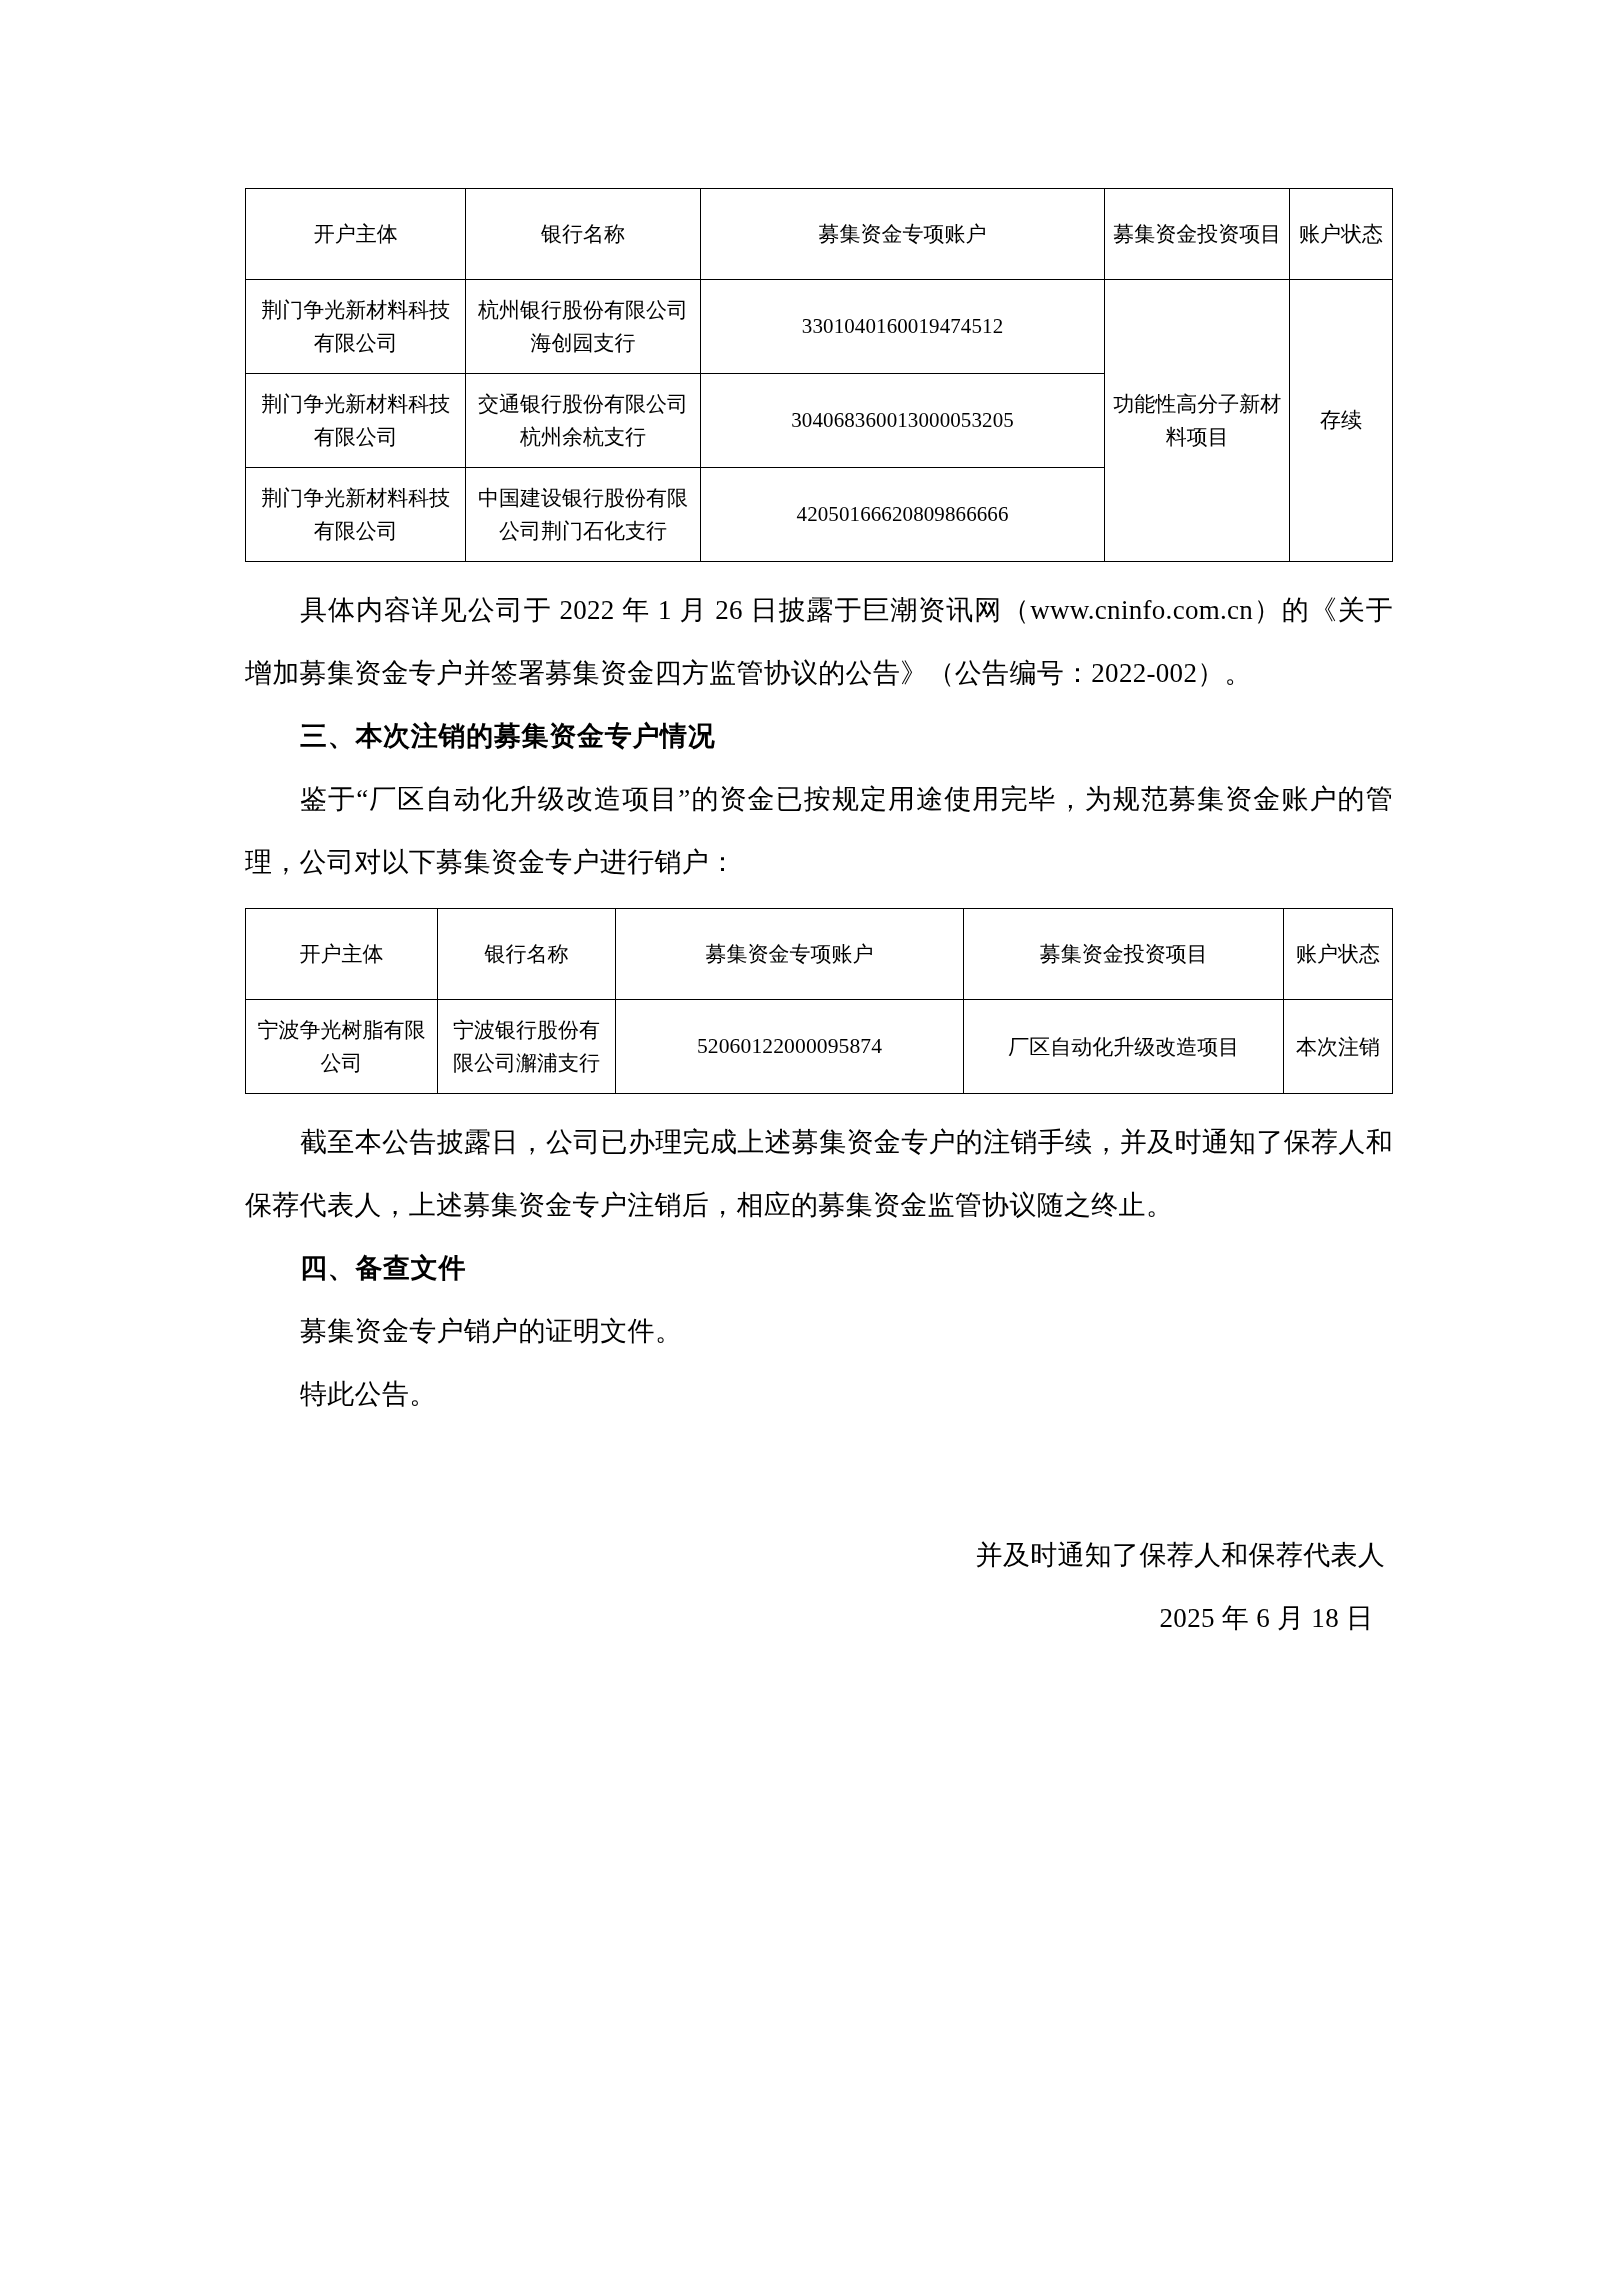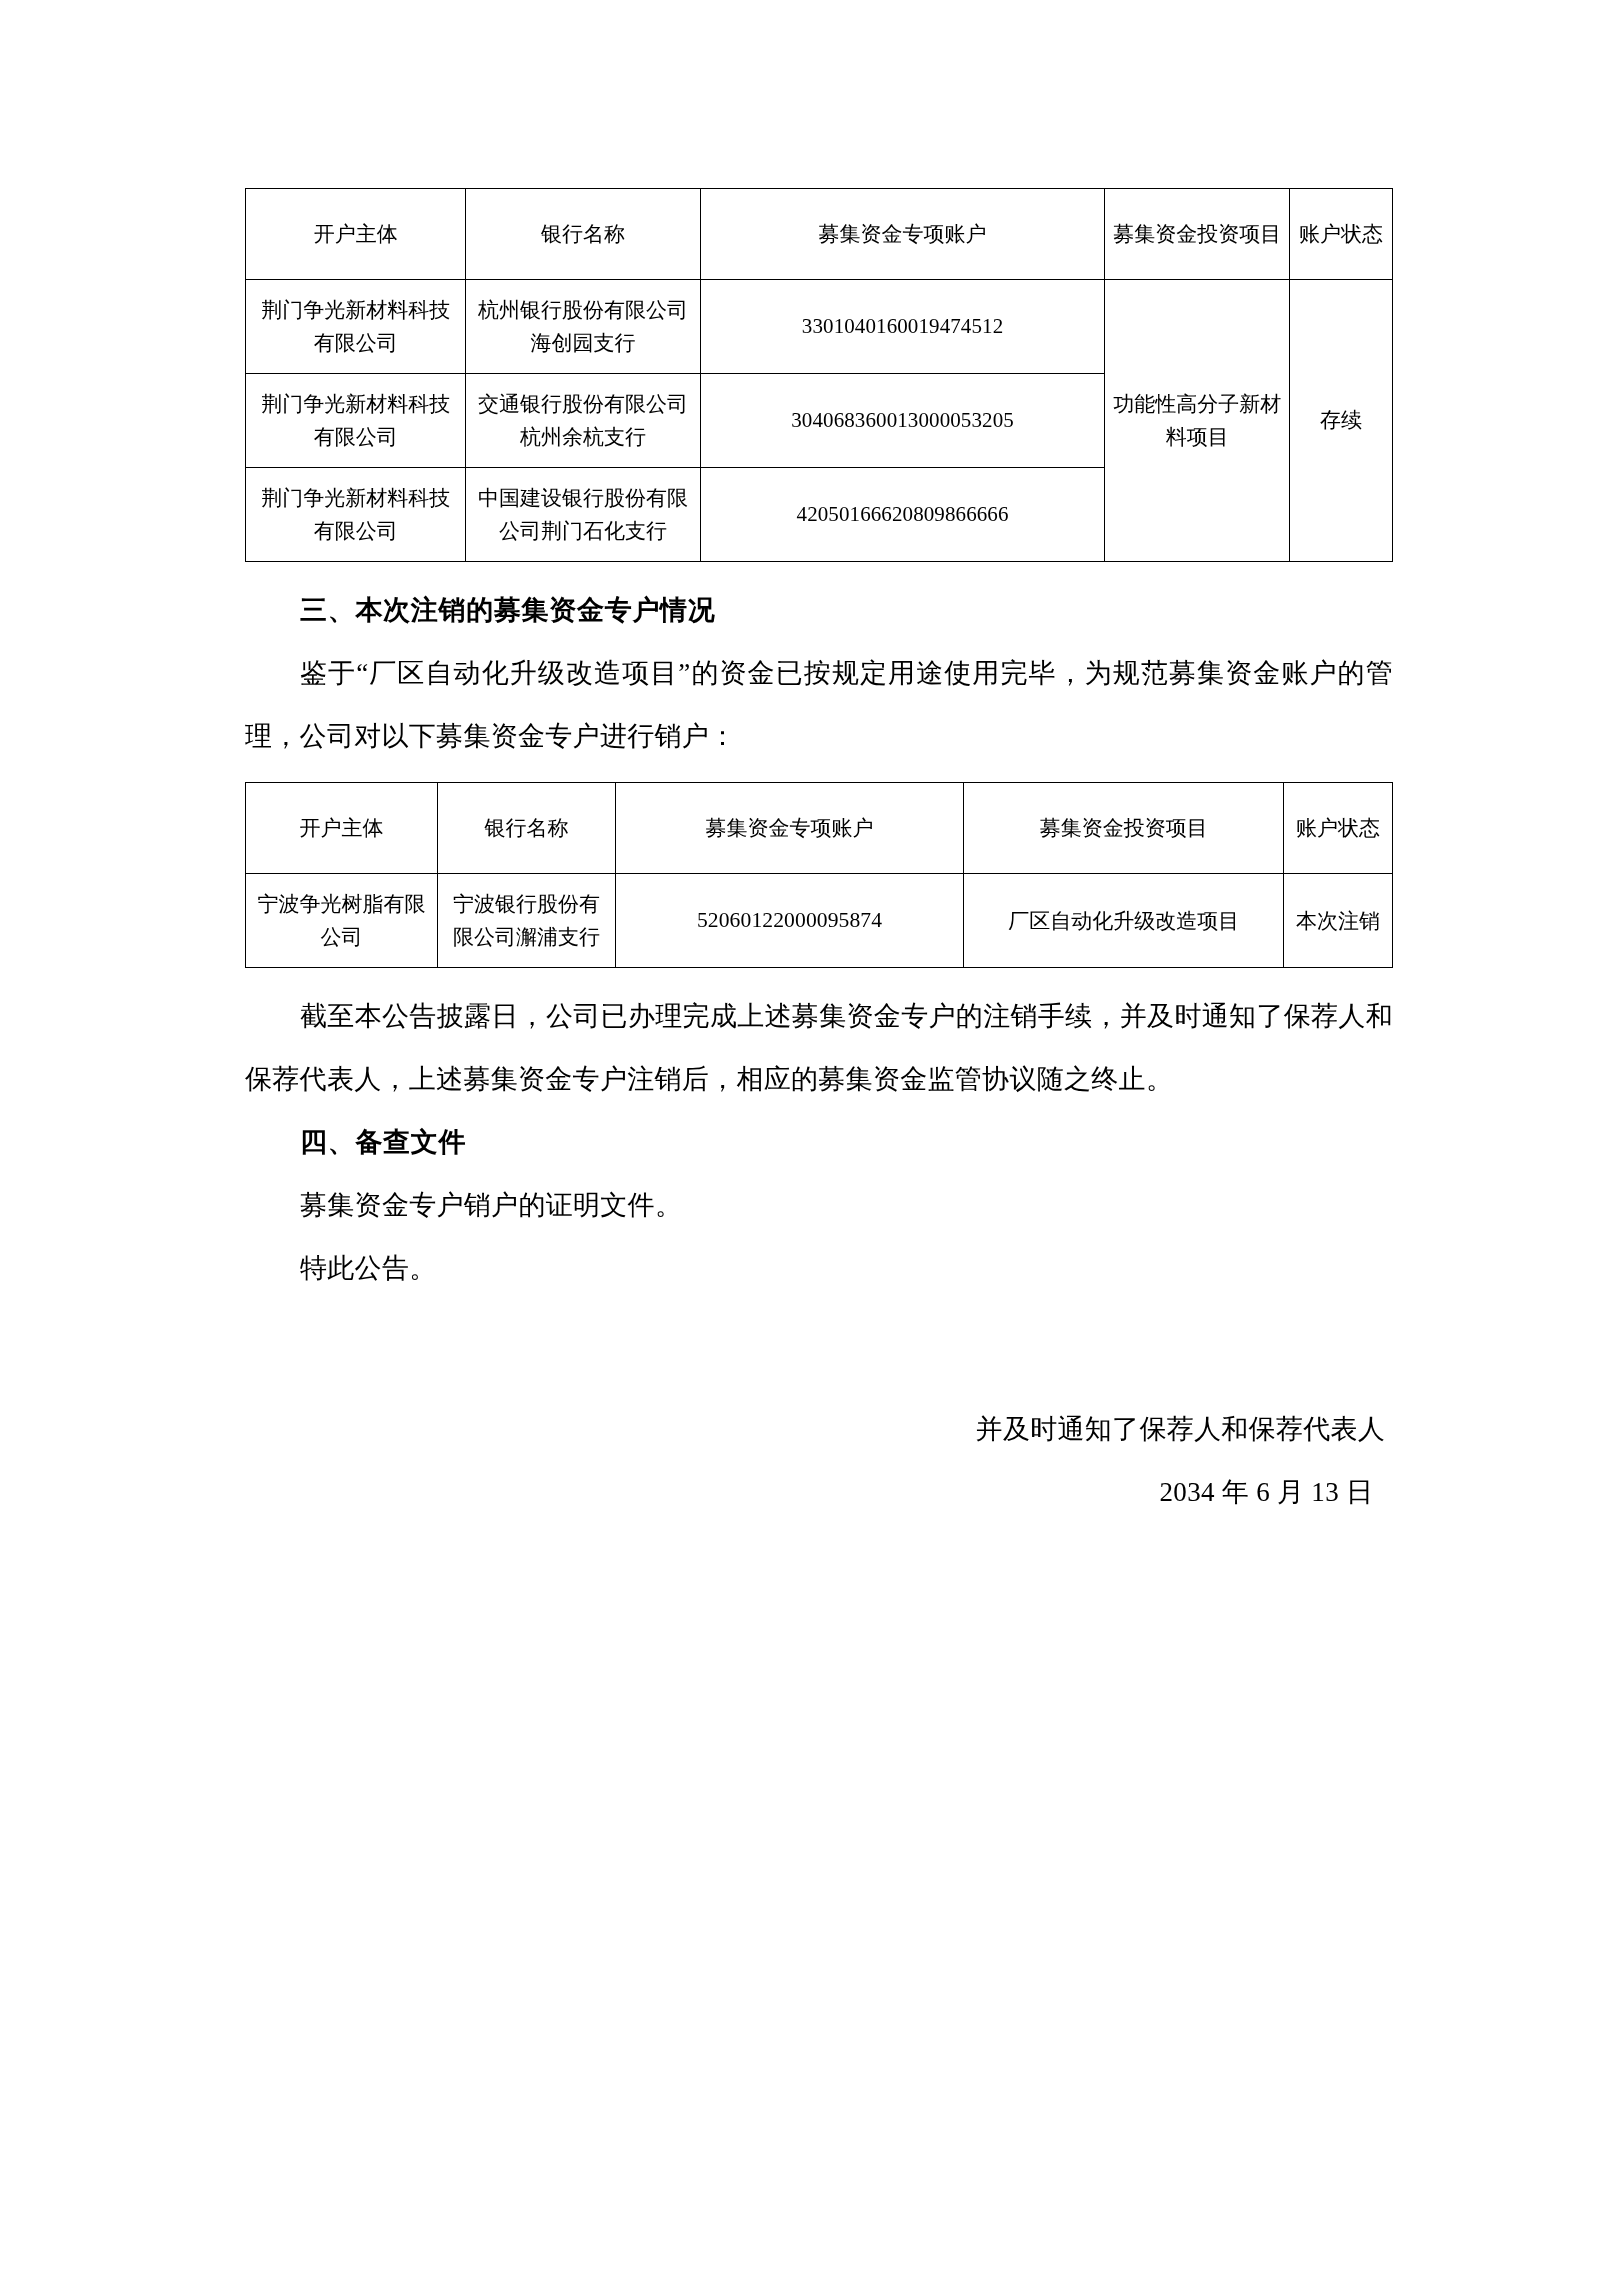--- a/index.html
+++ b/index.html
@@ -153,20 +153,21 @@
         <tr>
           <td class="body-cell cell-left">荆门争光新材料科技有限公司</td>
           <td class="body-cell cell-left">中国建设银行股份有限公司荆门石化支行</td>
           <td class="body-cell acct">42050166620809866666</td>
         </tr>
       </tbody>
     </table>
 
     <div class="spacer-after-table"></div>
 
+    <p class="para">具体内容详见公司于 2022 年 1 月 26 日披露于巨潮资讯网（www.cninfo.com.cn）的《关于增加募集资金专户并签署募集资金四方监管协议的公告》（公告编号：2022-002）。</p>
 
     <h2 class="heading">三、本次注销的募集资金专户情况</h2>
     <p class="para">鉴于“厂区自动化升级改造项目”的资金已按规定用途使用完毕，为规范募集资金账户的管理，公司对以下募集资金专户进行销户：</p>
 
     <div class="spacer-before-table"></div>
 
     <table class="doc-table t2">
       <colgroup>
         <col class="c1">
           <col class="c2">
@@ -197,18 +198,18 @@
     <div class="spacer-after-table"></div>
 
     <p class="para">截至本公告披露日，公司已办理完成上述募集资金专户的注销手续，并及时通知了保荐人和保荐代表人，上述募集资金专户注销后，相应的募集资金监管协议随之终止。</p>
 
     <h2 class="heading">四、备查文件</h2>
     <p class="para">募集资金专户销户的证明文件。</p>
     <p class="para">特此公告。</p>
 
     <div class="sign-block">
       <div class="sign-line">并及时通知了保荐人和保荐代表人</div>
-      <div class="sign-date">2034 年 6 月 13 日</div>
+      <div class="sign-date">2025 年 6 月 18 日</div>
     </div>
 
   </div>
 </div>
 
 
 </body></html>

